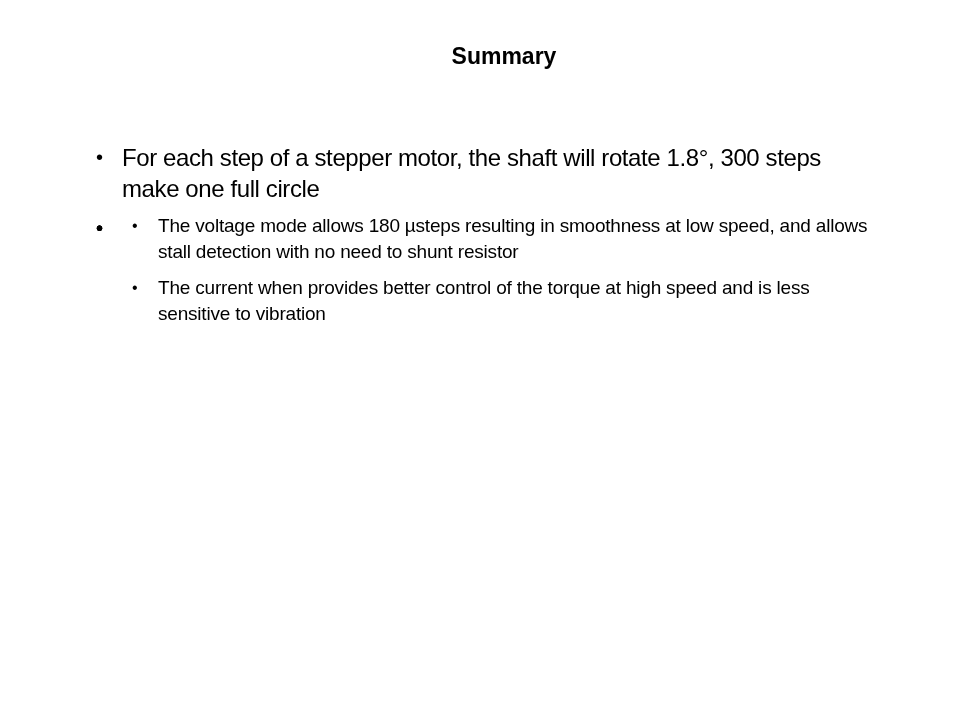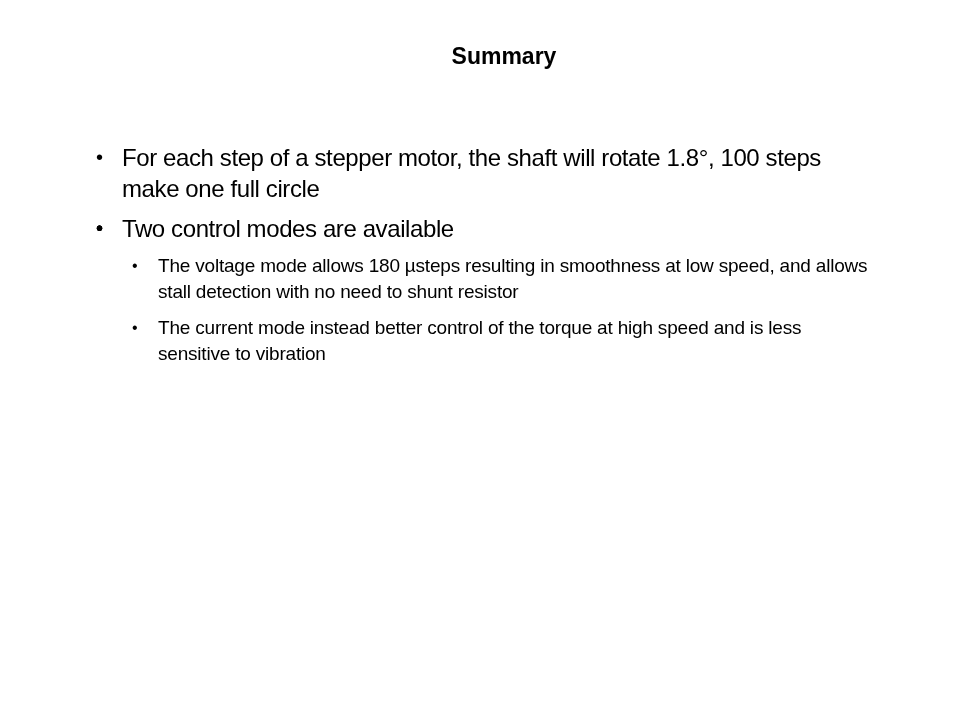--- a/index.html
+++ b/index.html
@@ -28,40 +28,39 @@
 </head>
 <body>
 
 <div>
   <div class="slide-title">Summary</div>
 
   <div class="content">
     <ul>
       <li class="l1">
         <span class="bullet">•</span>
-        <span>For each step of a stepper motor, the shaft will rotate 1.8°, 100 steps make one full circle</span>
+        <span>For each step of a stepper motor, the shaft will rotate 1.8°, 300 steps make one full circle</span>
       </li>
       <li class="l1">
         <span class="bullet">•</span>
       </li>
       <li class="l1">
         <span class="bullet">•</span>
       </li>
       <li class="l1">
         <span class="bullet">•</span>
       </li>
       <li class="l1">
         <span class="bullet">•</span>
-        <span>Two control modes are available</span>
       </li>
     </ul>
     <ul class="sub">
       <li class="l2">
         <span class="bullet">•</span>
         <span>The voltage mode allows 180 µsteps resulting in smoothness at low speed, and allows stall detection with no need to shunt resistor</span>
       </li>
       <li class="l2">
         <span class="bullet">•</span>
-        <span>The current mode instead better control of the torque at high speed and is less sensitive to vibration</span>
+        <span>The current when provides better control of the torque at high speed and is less sensitive to vibration</span>
       </li>
     </ul>
   </div>
 </div>
 
 </body></html>

